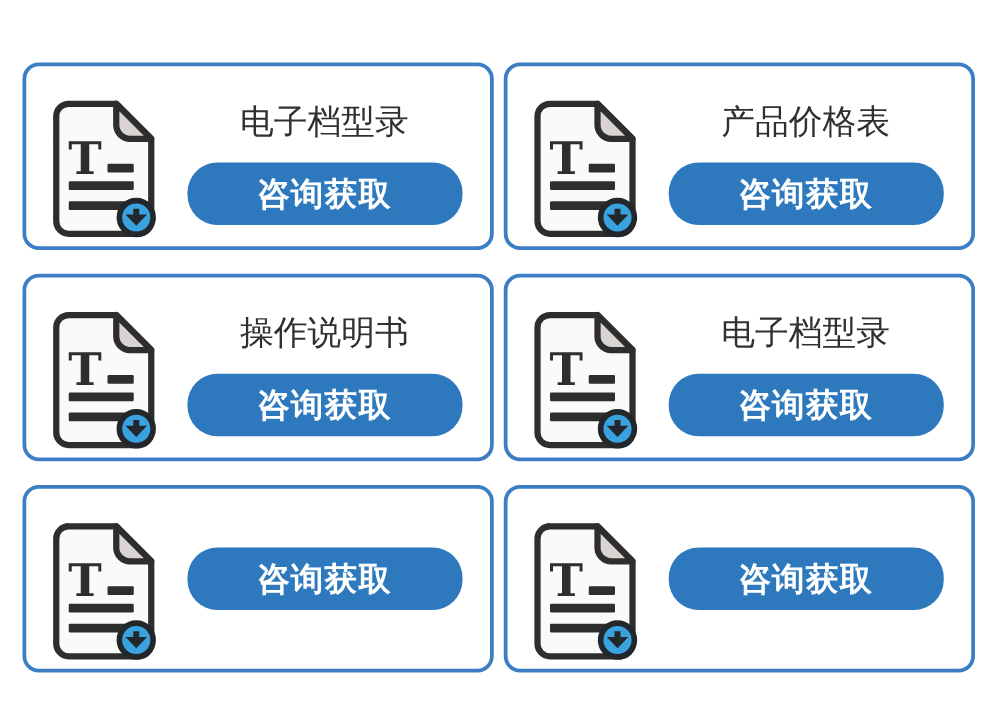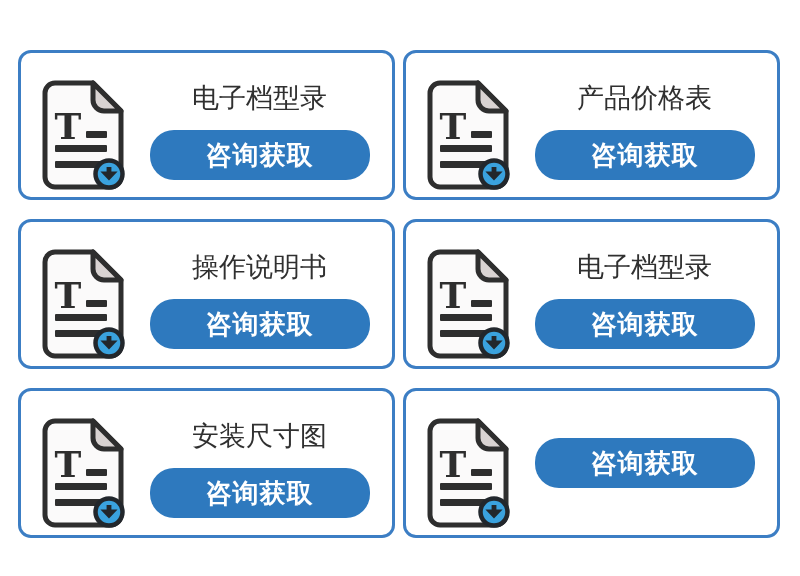--- a/index.html
+++ b/index.html
@@ -146,21 +146,20 @@
         <path class="fold" d="M54 4 V21 A11 11 0 0 0 65 32 H82 Z"></path>
         <text class="tletter" x="29" y="60" text-anchor="middle">T</text>
         <rect class="mark" x="47" y="52" width="21" height="7" rx="1"></rect>
         <rect class="mark" x="16" y="66" width="52" height="7" rx="1"></rect>
         <rect class="mark" x="16" y="82" width="52" height="7" rx="1"></rect>
         <circle class="badge" cx="70" cy="95" r="13.5"></circle>
         <path class="arrow" d="M67.6 88 h4.8 v4.5 h6.2 L70 101.5 L61.4 92.5 h6.2 Z"></path>
       </svg>
     </span>
     <div class="right">
-      <div class="title">安装尺寸图</div>
       <button class="btn">咨询获取</button>
     </div>
   </div>
 
   <div class="card">
     <span class="icon-wrap">
       <svg viewBox="0 0 88 112">
         <path class="paper" d="M16 4 H54 L82 32 V98 A10 10 0 0 1 72 108 H16 A10 10 0 0 1 6 98 V14 A10 10 0 0 1 16 4 Z"></path>
         <path class="fold" d="M54 4 V21 A11 11 0 0 0 65 32 H82 Z"></path>
         <text class="tletter" x="29" y="60" text-anchor="middle">T</text>

